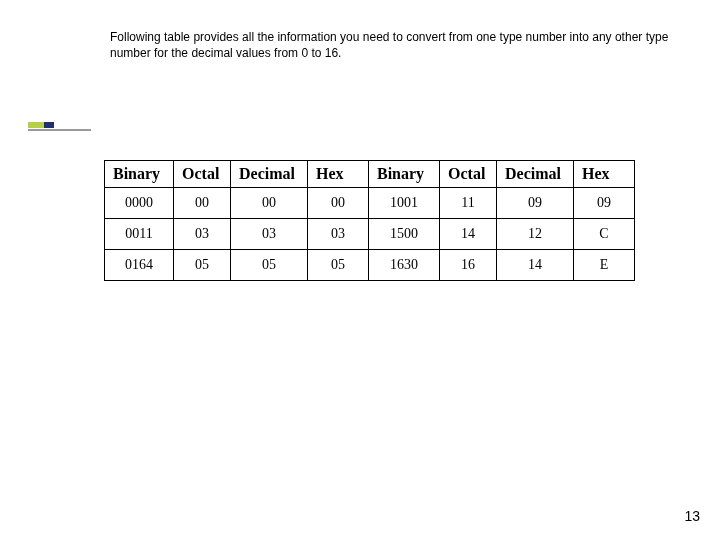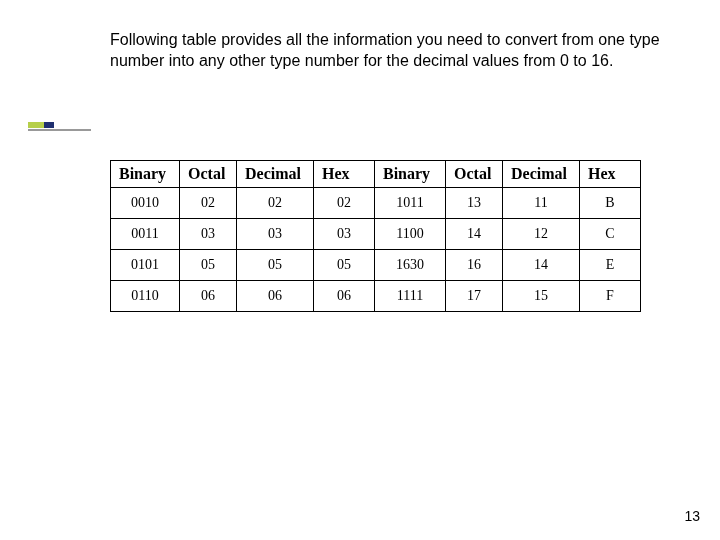--- a/index.html
+++ b/index.html
@@ -1,21 +1,21 @@
 <!DOCTYPE html>
 <html><head>
 <meta charset="utf-8">
 <style>
   html,body{margin:0;padding:0;width:720px;height:540px;background:#fff;font-family:Verdana,Geneva,sans-serif;color:#000;position:relative}
   .slide{position:relative;width:720px;height:540px}
-  .intro{position:absolute;left:110px;top:30px;width:560px;font-size:16px;line-height:1.3}
+  .intro{position:absolute;left:110px;top:30px;width:560px;font-size:12px;line-height:1.3}
   .bullet{position:absolute;left:28px;top:119px;width:26px;height:12px}
   .bullet svg{display:block}
   .underline{position:absolute;left:28px;top:129px;width:63px;height:2px;background:#999}
-  .tablewrap{position:absolute;left:110px;top:160px}
+  .tablewrap{position:absolute;left:104px;top:160px}
   table{border-collapse:collapse}
   th,td{border:1.5px solid #000;padding:6px 8px;font-size:13px;text-align:left;vertical-align:middle;height:18px}
   th{font-family:"Times New Roman",serif;font-weight:bold;font-size:16px;padding:4px 8px}
   td{font-family:"Times New Roman",serif;font-size:14px;text-align:center}
   .c0{width:52px}.c1{width:40px}.c2{width:60px}.c3{width:44px}
   .c4{width:54px}.c5{width:40px}.c6{width:60px}.c7{width:44px}
   .pagenum{position:absolute;right:20px;bottom:16px;font-size:14px;font-family:Arial,sans-serif}
 </style>
 </head>
 <body>
@@ -40,59 +40,49 @@
         <th class="c2">Decimal</th>
         <th class="c3">Hex</th>
         <th class="c4">Binary</th>
         <th class="c5">Octal</th>
         <th class="c6">Decimal</th>
         <th class="c7">Hex</th>
       </tr>
     </thead>
     <tbody>
 
-          <tr>
-            <td class="c0">0010</td>
-            <td class="c1">02</td>
-            <td class="c2">02</td>
-            <td class="c3">02</td>
-            <td class="c4">1011</td>
-            <td class="c5">13</td>
-            <td class="c6">11</td>
-            <td class="c7">B</td>
+    <tr>
+            <td class="c0">0000</td>
+            <td class="c1">00</td>
+            <td class="c2">00</td>
+            <td class="c3">00</td>
+            <td class="c4">1001</td>
+            <td class="c5">11</td>
+            <td class="c6">09</td>
+            <td class="c7">09</td>
           </tr>
           <tr>
             <td class="c0">0011</td>
             <td class="c1">03</td>
             <td class="c2">03</td>
             <td class="c3">03</td>
-            <td class="c4">1100</td>
+            <td class="c4">1500</td>
             <td class="c5">14</td>
             <td class="c6">12</td>
             <td class="c7">C</td>
           </tr>
           <tr>
-            <td class="c0">0101</td>
+            <td class="c0">0164</td>
             <td class="c1">05</td>
             <td class="c2">05</td>
             <td class="c3">05</td>
             <td class="c4">1630</td>
             <td class="c5">16</td>
             <td class="c6">14</td>
             <td class="c7">E</td>
-          </tr>
-          <tr>
-            <td class="c0">0110</td>
-            <td class="c1">06</td>
-            <td class="c2">06</td>
-            <td class="c3">06</td>
-            <td class="c4">1111</td>
-            <td class="c5">17</td>
-            <td class="c6">15</td>
-            <td class="c7">F</td>
           </tr>
         </tbody>
   </table>
 </div>
 
 <div class="pagenum">13</div>
 
 </div>
 
 </body></html>

